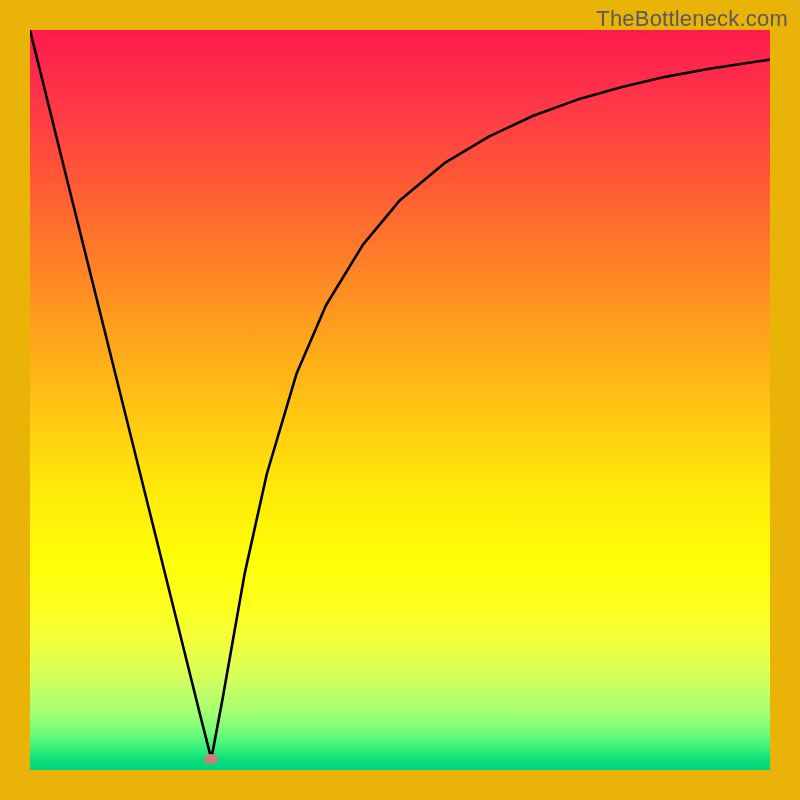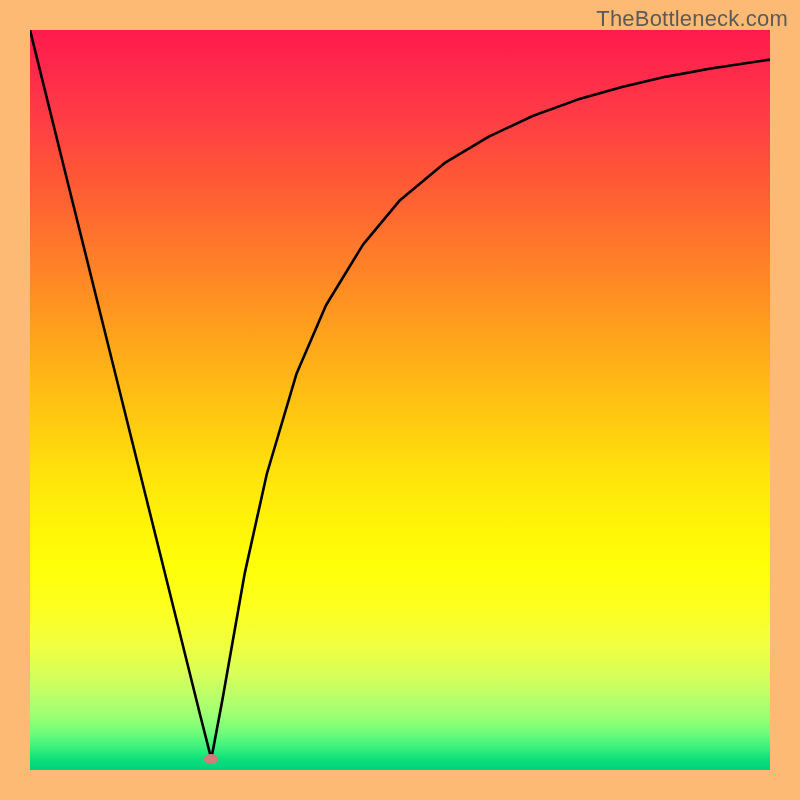--- a/index.html
+++ b/index.html
@@ -8,21 +8,21 @@
     width: 800px;
     height: 800px;
     overflow: hidden;
     background: #ffffff;
     font-family: Arial, Helvetica, sans-serif;
   }
   .outer {
     position: relative;
     width: 800px;
     height: 800px;
-    background: #fdba74;
+    background: #eab308;
   }
   .plot {
     position: absolute;
     left: 30px;
     top: 30px;
     width: 740px;
     height: 740px;
     overflow: hidden;
   }
   .gradient {

